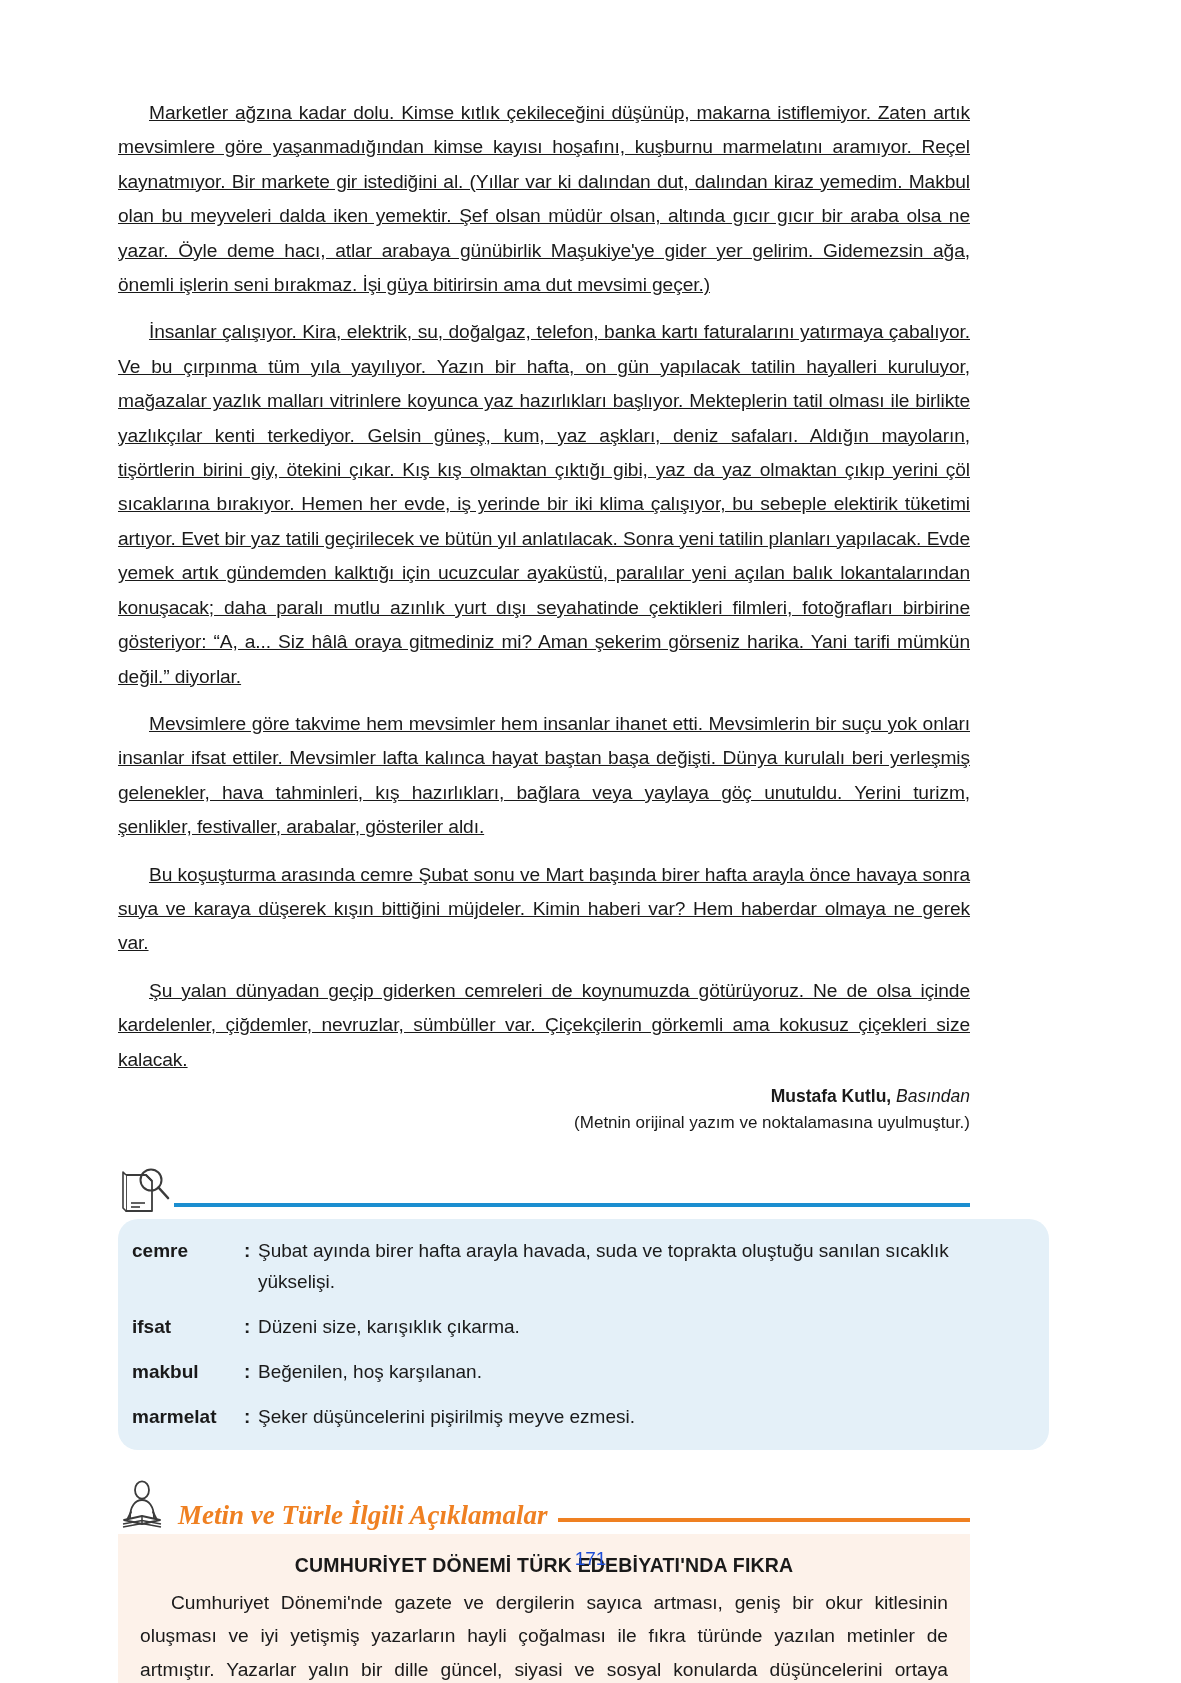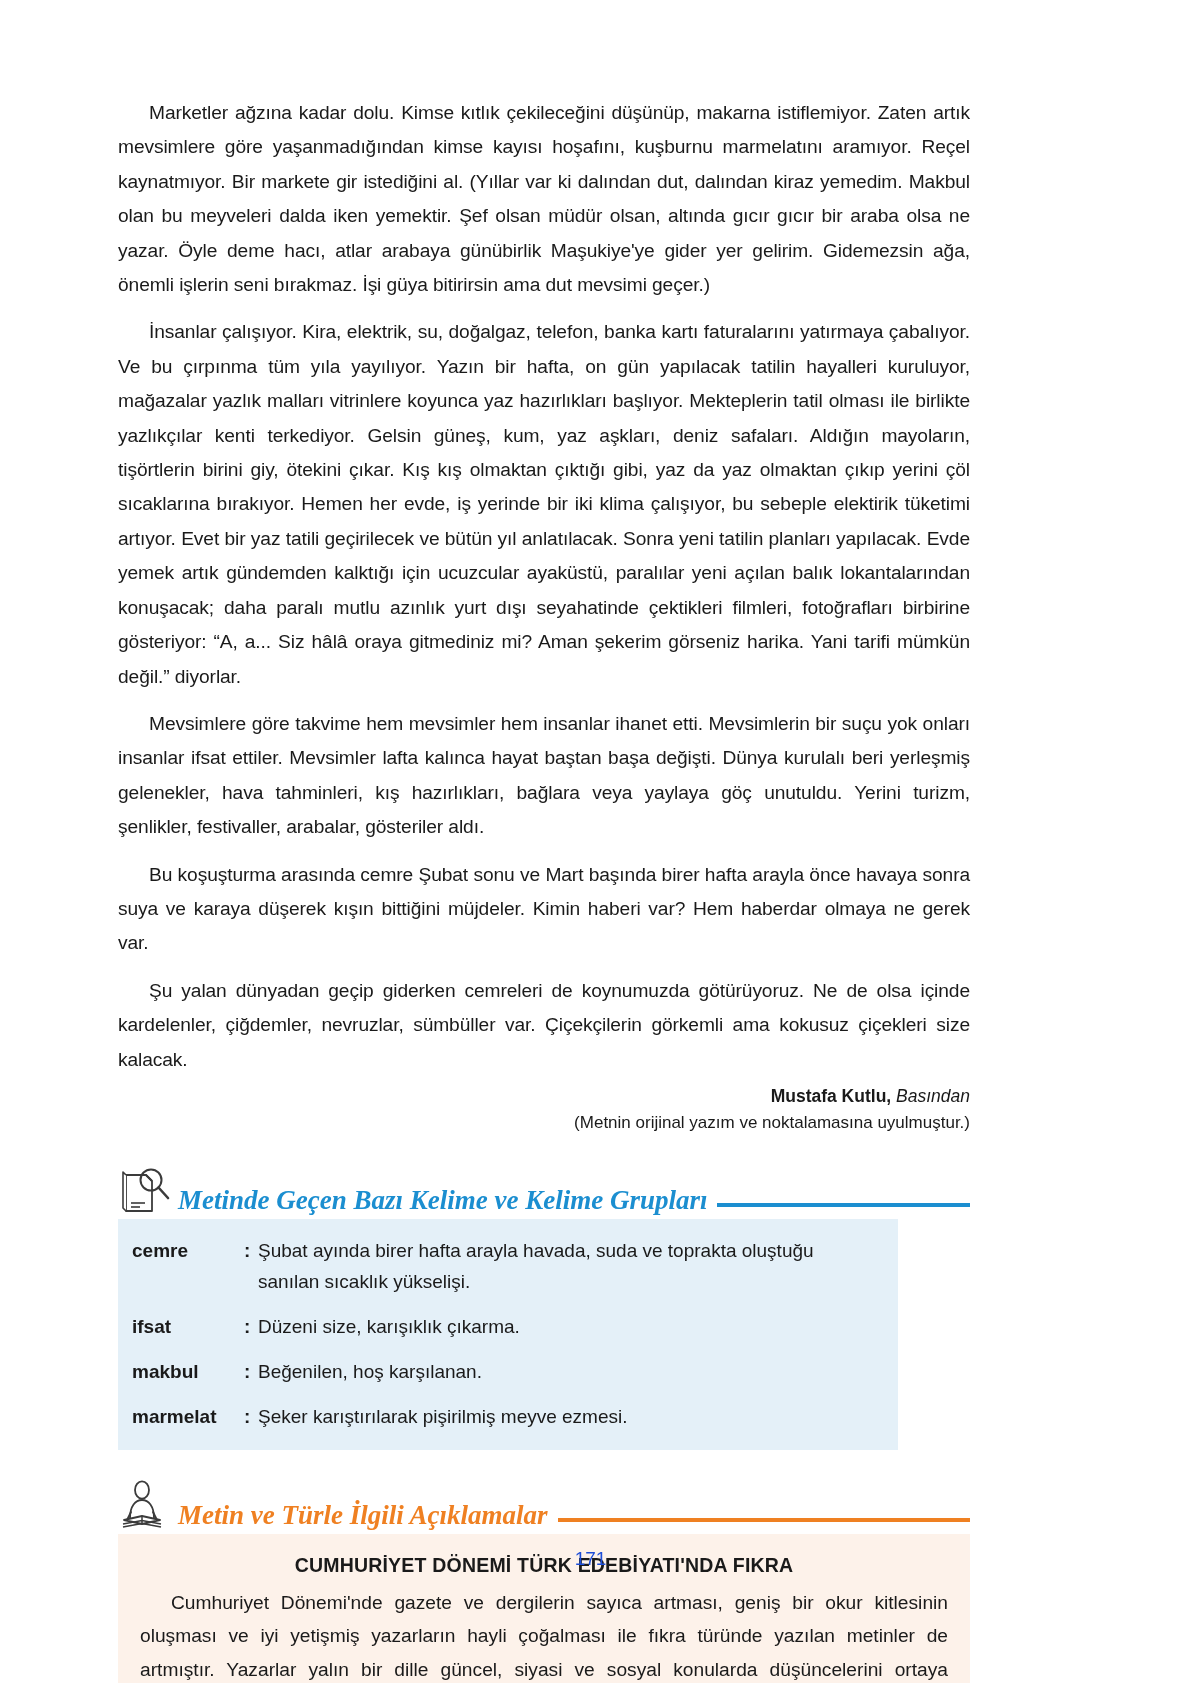--- a/index.html
+++ b/index.html
@@ -31,20 +31,21 @@
   
   p.para {
     margin: 0 0 13px 0;
     font-size: 19.2px;
     line-height: 34.4px;
     text-align: justify;
     text-indent: 31px;
     letter-spacing: -0.1px;
     -webkit-hyphens: none;
     hyphens: none;
+    text-decoration: underline;
   }
   p.para:last-child { margin-bottom: 0; }
 
   
   .attribution {
     margin-top: 7px;
     text-align: right;
     font-size: 17.5px;
     line-height: 25px;
   }
@@ -91,21 +92,22 @@
   .section-head.blue .title { color: #1b8ed0; }
   .section-head.blue .rule { background: #1b8ed0; }
   .section-head.orange .title { color: #ef8022; }
   .section-head.orange .rule { background: #ef8022; }
 
   
   .glossary {
     background: #e4f0f8;
     padding: 16px 20px 18px 14px;
     box-sizing: border-box;
-    width: 780px;
+    width: 931px;
+    border-radius: 20px;
   }
   .gloss-row {
     display: flex;
     align-items: flex-start;
     margin-bottom: 14px;
     font-size: 19px;
     line-height: 31px;
   }
   .gloss-row:last-child { margin-bottom: 0; }
   .gloss-term {
@@ -184,21 +186,20 @@
 
           <line x1="13" y1="38" x2="27" y2="38" stroke="#3b3b3b" stroke-width="1.6"></line>
           <line x1="13" y1="42" x2="22" y2="42" stroke="#3b3b3b" stroke-width="1.6"></line>
 
           <path d="M8 46 L5 43 L5 7 L8 10" fill="#ffffff" stroke="#3b3b3b" stroke-width="1.6" stroke-linejoin="round"></path>
 
           <circle cx="33" cy="15" r="10.5" fill="none" stroke="#3b3b3b" stroke-width="2"></circle>
           <line x1="40.5" y1="22.5" x2="50" y2="33" stroke="#3b3b3b" stroke-width="2.6" stroke-linecap="round"></line>
         </svg>
       </span>
-      <span class="title">Metinde Geçen Bazı Kelime ve Kelime Grupları</span>
       <span class="rule"></span>
     </div>
 
     <div class="glossary">
       <div class="gloss-row">
         <span class="gloss-term">cemre</span>
         <span class="gloss-colon">:</span>
         <span class="gloss-def">Şubat ayında birer hafta arayla havada, suda ve toprakta oluştuğu sanılan sıcaklık yükselişi.</span>
       </div>
       <div class="gloss-row">
@@ -207,21 +208,21 @@
         <span class="gloss-def">Düzeni size, karışıklık çıkarma.</span>
       </div>
       <div class="gloss-row">
         <span class="gloss-term">makbul</span>
         <span class="gloss-colon">:</span>
         <span class="gloss-def">Beğenilen, hoş karşılanan.</span>
       </div>
       <div class="gloss-row">
         <span class="gloss-term">marmelat</span>
         <span class="gloss-colon">:</span>
-        <span class="gloss-def">Şeker karıştırılarak pişirilmiş meyve ezmesi.</span>
+        <span class="gloss-def">Şeker düşüncelerini pişirilmiş meyve ezmesi.</span>
       </div>
     </div>
 
     <div class="section-head orange">
       <span class="icon">
         <svg viewBox="0 0 56 54" width="56" height="54" aria-hidden="true">
 
           <ellipse cx="24" cy="10" rx="7" ry="8.6" fill="#ffffff" stroke="#3b3b3b" stroke-width="1.8"></ellipse>
 
           <path d="M12 38 C12 26 17.5 20 24 20 C30.5 20 36 26 36 38" fill="#ffffff" stroke="#3b3b3b" stroke-width="1.8" stroke-linejoin="round"></path>

